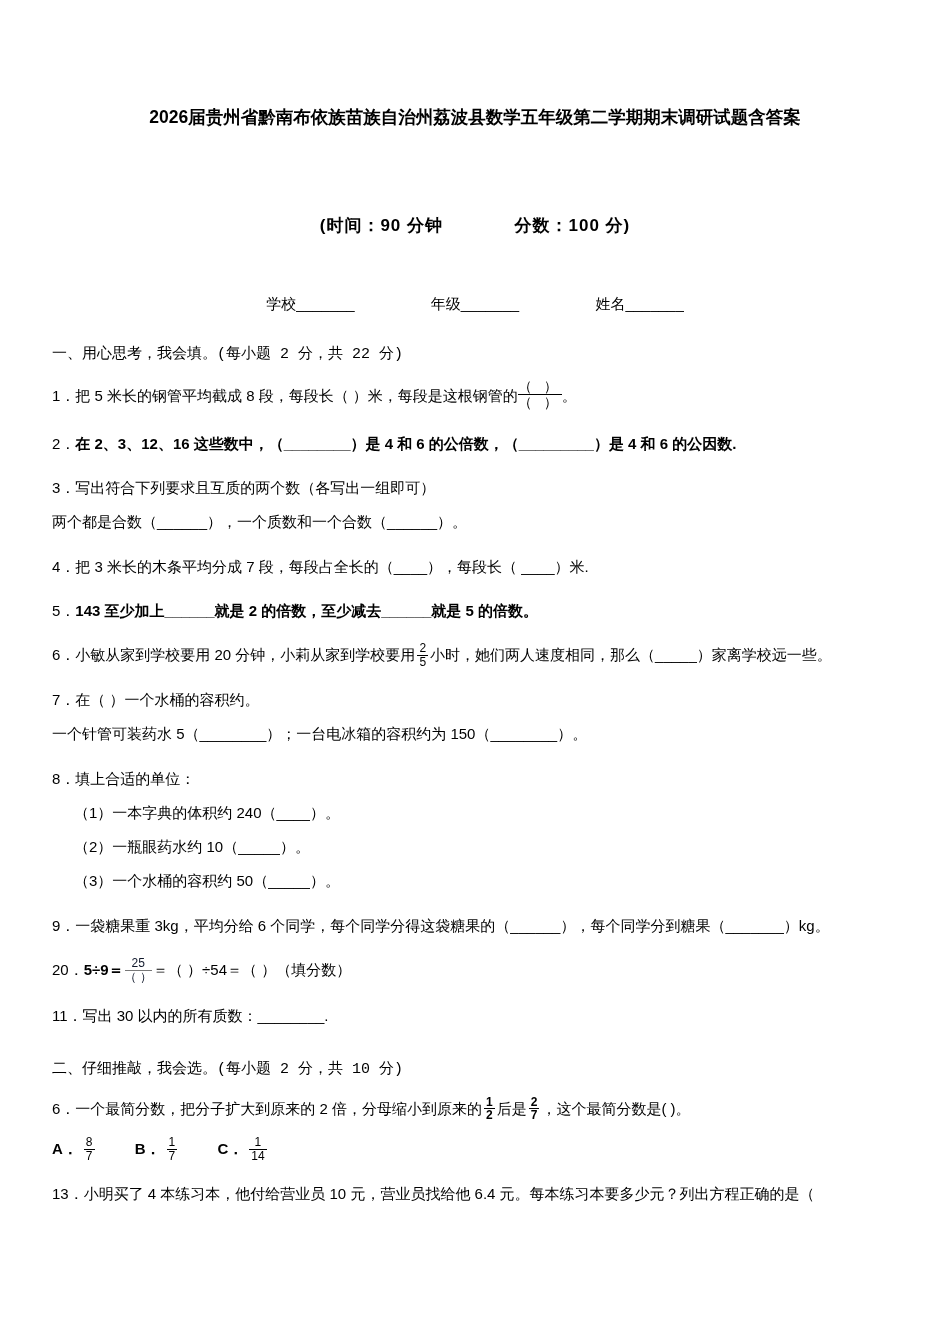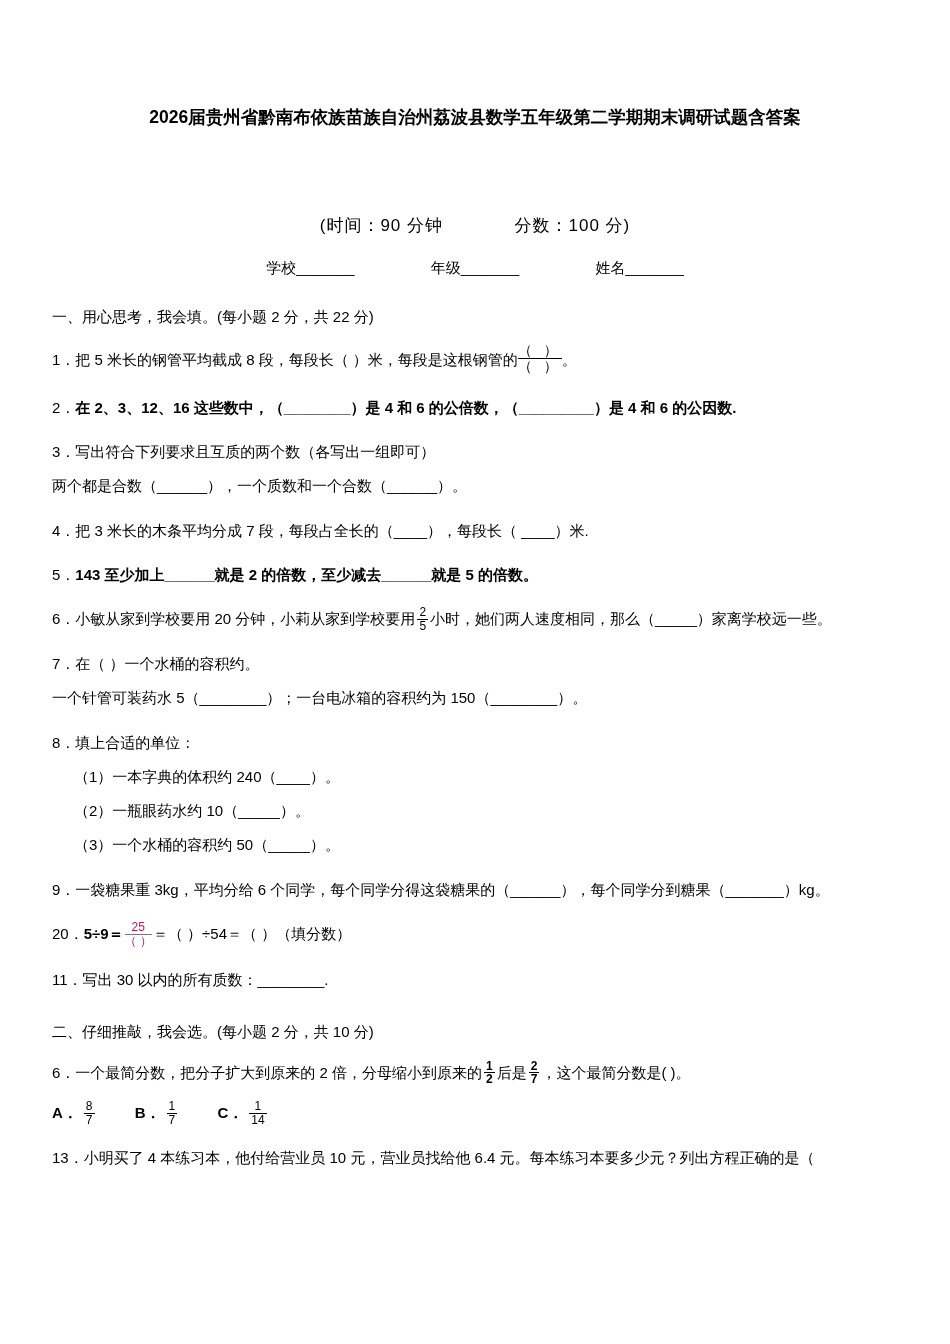--- a/index.html
+++ b/index.html
@@ -28,42 +28,42 @@
     font-size: 17.5px;
     font-weight: bold;
     text-align: center;
     letter-spacing: 0px;
     white-space: nowrap;
     margin: 0 0 0 0;
   }
   .meta-line {
     text-align: center;
     font-size: 17px;
-    font-weight: normal;
+    font-weight: bold;
     font-family: "Liberation Sans", sans-serif;
     margin-top: 85px;
     letter-spacing: 1px;
   }
   .meta-line .gap {
     display: inline-block;
     width: 60px;
   }
   .idline {
-    margin-top: 22px;
+    margin-top: 58px;
     text-align: center;
     font-size: 15px;
     font-family: "Liberation Sans", sans-serif;
   }
   .idline span {
     display: inline-block;
     margin: 0 36px;
   }
   .sec-head {
     font-size: 15px;
-    font-family: Liberation Sans, sans-serif;
+    font-family: Liberation Mono, monospace;
     margin-top: 30px;
     margin-bottom: 6px;
   }
   .q {
     font-size: 15px;
     font-family: "Liberation Sans", sans-serif;
     margin-top: 18px;
     line-height: 1.75;
   }
   .q-sub {
@@ -117,21 +117,21 @@
     display: block;
     border-top: 1px solid #000;
     letter-spacing: 4px;
   }
   .q10 .small-frac {
     display: inline-block;
     vertical-align: middle;
     text-align: center;
     font-size: 12px;
     line-height: 1.1;
-    color: #be185d;
+    color: #0f172a;
     margin: 0 1px;
   }
   .q10 .small-frac .num {
     display: block;
   }
   .q10 .small-frac .den {
     display: block;
     border-top: 1px solid #777;
   }
   .choices {

